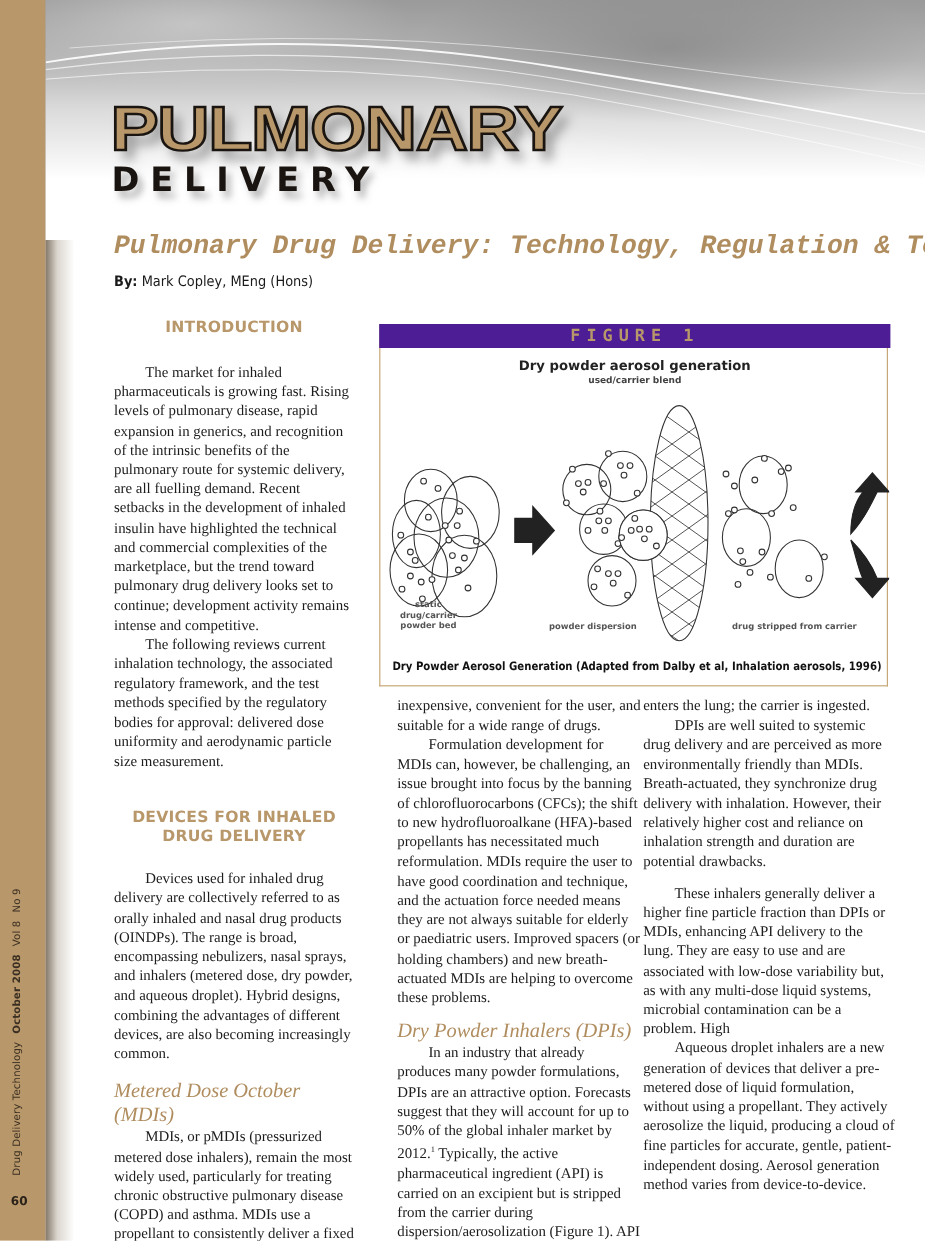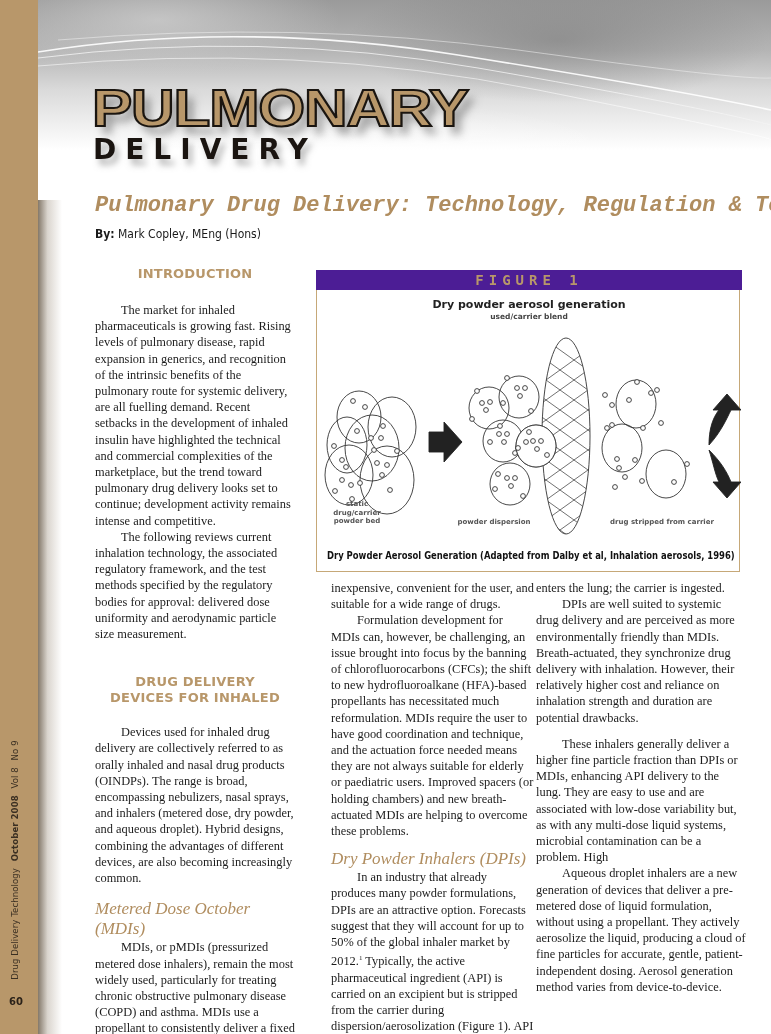--- a/index.html
+++ b/index.html
@@ -151,22 +151,22 @@
 </div>
 
 <div class="col col1" style="top:266px;">
   <div class="section-head">INTRODUCTION</div>
   <div style="height:20px"></div>
   <p>The market for inhaled pharmaceuticals is growing fast. Rising levels of pulmonary disease, rapid expansion in generics, and recognition of the intrinsic benefits of the pulmonary route for systemic delivery, are all fuelling demand. Recent setbacks in the development of inhaled insulin have highlighted the technical and commercial complexities of the marketplace, but the trend toward pulmonary drug delivery looks set to continue; development activity remains intense and competitive.</p>
   <p>The following reviews current inhalation technology, the associated regulatory framework, and the test methods specified by the regulatory bodies for approval: delivered dose uniformity and aerodynamic particle size measurement.</p>
 
   <div style="height:32px"></div>
   <div class="section-head">
+    <div>DEVICES FOR INHALED</div>
     <div>DRUG DELIVERY</div>
-    <div>DEVICES FOR INHALED</div>
   </div>
   <div style="height:18px"></div>
   <p>Devices used for inhaled drug delivery are collectively referred to as orally inhaled and nasal drug products (OINDPs). The range is broad, encompassing nebulizers, nasal sprays, and inhalers (metered dose, dry powder, and aqueous droplet). Hybrid designs, combining the advantages of different devices, are also becoming increasingly common.</p>
 
   <div style="height:13px"></div>
   <div class="sub-head">Metered Dose October (MDIs)</div>
   <p>MDIs, or pMDIs (pressurized metered dose inhalers), remain the most widely used, particularly for treating chronic obstructive pulmonary disease (COPD) and asthma. MDIs use a propellant to consistently deliver a fixed volume of a liquid formulation (solution or suspension) in spray form. They are small,</p>
 </div>
 
 <div class="figure">

